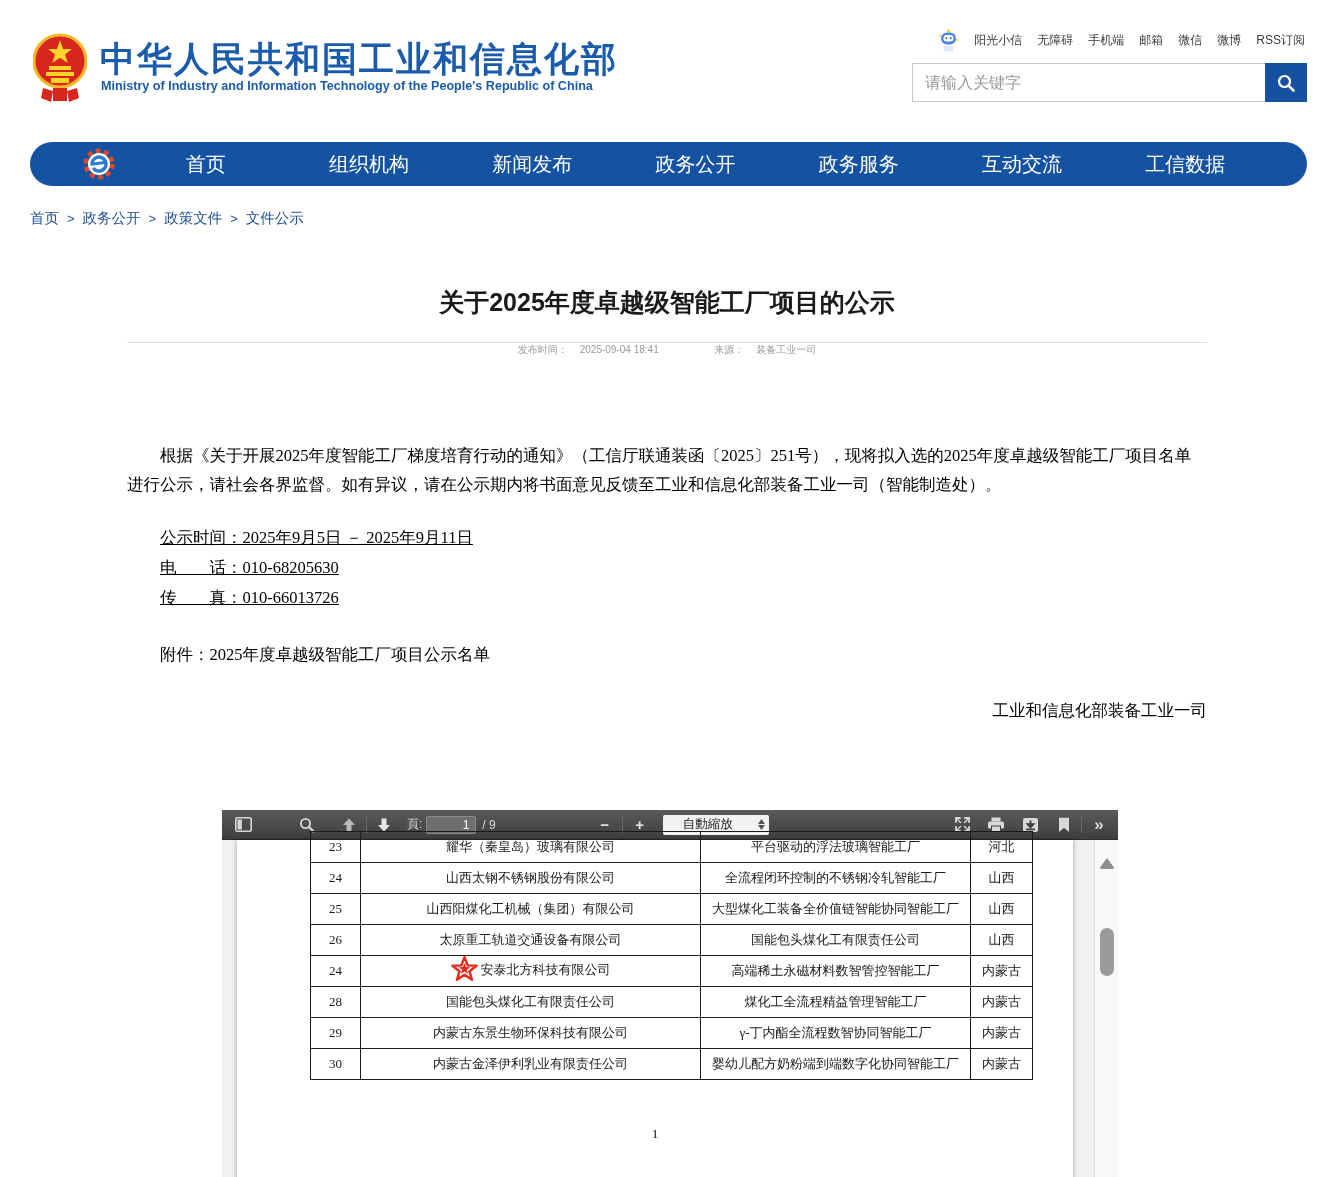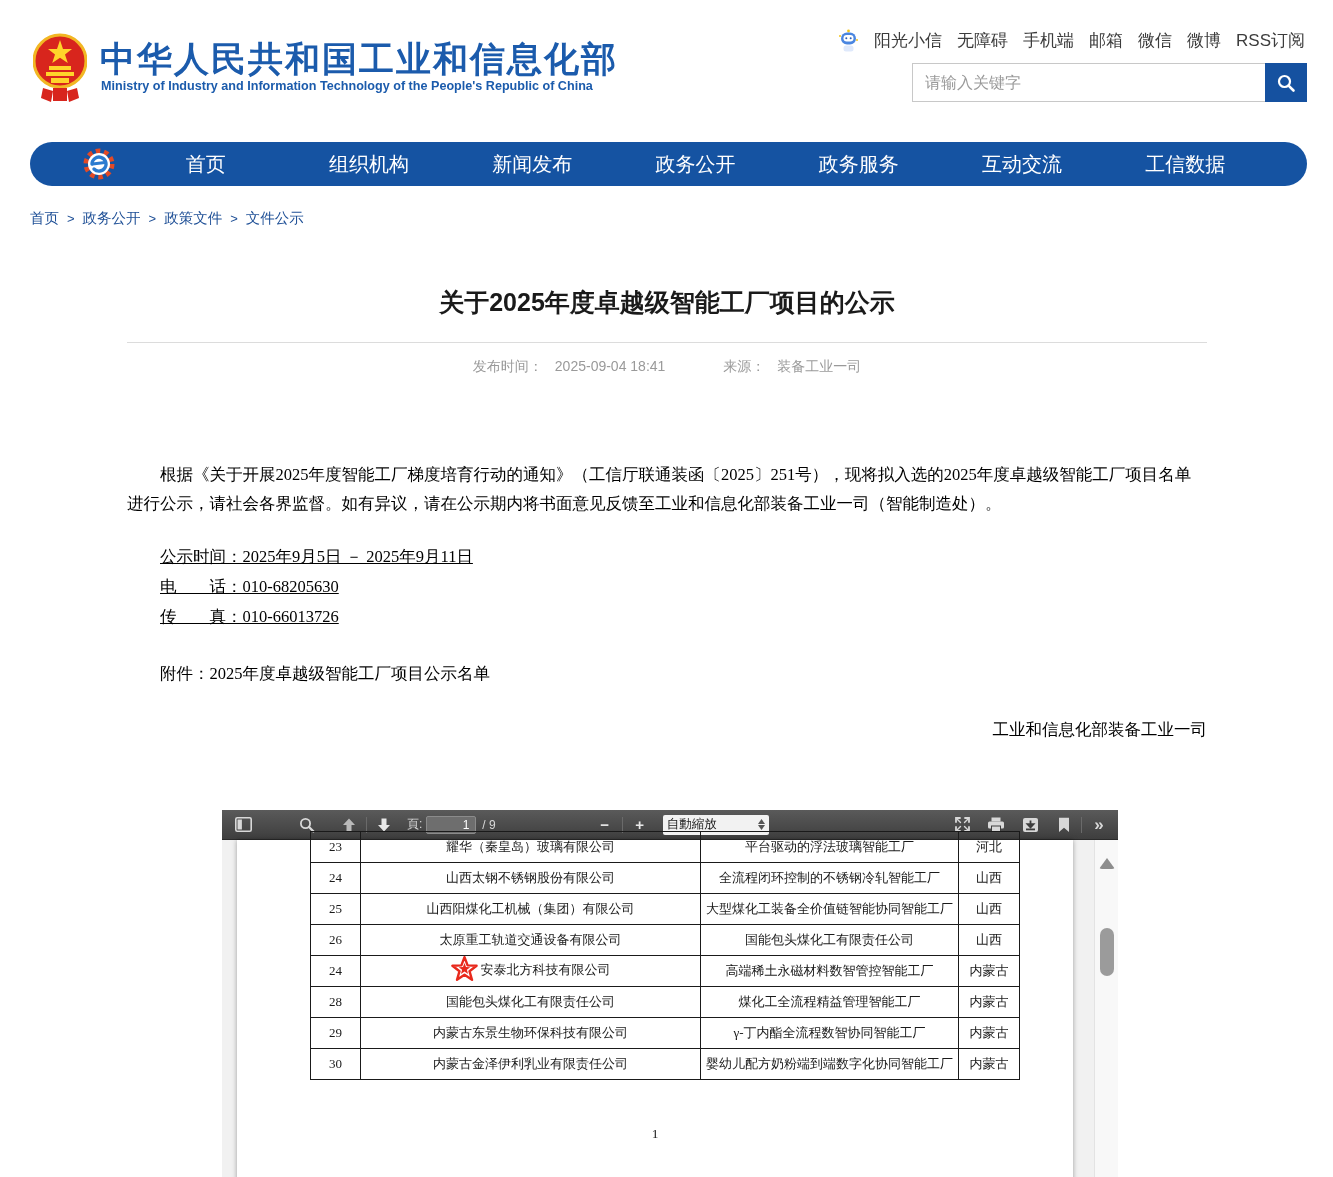--- a/index.html
+++ b/index.html
@@ -4,70 +4,70 @@
 <style>
   * { margin:0; padding:0; box-sizing:border-box; }
   html,body { width:1333px; height:1177px; background:#fff; font-family:"Liberation Sans","DejaVu Sans",sans-serif; overflow:hidden; }
   .page { position:relative; width:1333px; height:874px; background:#fff; }
 
   
   .header { position:absolute; top:0; left:0; width:100%; height:130px; background:#fff; }
   .emblem { position:absolute; left:33px; top:28px; }
   .site-title { position:absolute; left:100px; top:36px; font-size:35px; font-weight:bold; color:#1b5bac; letter-spacing:2px; white-space:nowrap; }
   .site-sub { position:absolute; left:101px; top:79px; font-size:12.6px; font-weight:bold; color:#1b5bac; white-space:nowrap; }
-  .top-links { position:absolute; right:28px; top:28px; display:flex; align-items:center; gap:15px; font-size:17px; color:#3c3c3c; }
+  .top-links { position:absolute; right:28px; top:28px; display:flex; align-items:center; gap:15px; font-size:12px; color:#3c3c3c; }
   .top-links a { color:#3c3c3c; text-decoration:none; cursor:pointer; white-space:nowrap; }
   .search-bar { position:absolute; left:912px; top:63px; width:395px; height:39px; display:flex; border:1px solid #c8c8c8; background:#7f1d1d; }
   .search-bar input { flex:1; border:none; outline:none; padding:0 12px; font-size:16px; color:#333; font-family:inherit; }
   .search-bar input::placeholder { color:#9a9a9a; }
   .search-btn { width:42px; height:39px; margin:-1px -1px -1px 0; background:#1551a0; border:none; cursor:pointer; display:flex; align-items:center; justify-content:center; }
 
   
   .nav { position:absolute; top:142px; left:30px; right:26px; height:44px; background:#1553a2; border-radius:22px; display:flex; align-items:center; color:#fff; padding:0 40px 0 52px; }
   .nav-logo { width:34px; height:34px; margin-right:8px; flex:0 0 auto; }
   .nav-item { flex:1; text-align:center; font-size:20px; color:#fff; text-decoration:none; cursor:pointer; white-space:nowrap; }
 
   
   .breadcrumb { position:absolute; top:209px; left:30px; font-size:14.5px; color:#1e4f96; display:flex; gap:8px; align-items:center; }
   .breadcrumb a { color:#1e4f96; text-decoration:none; cursor:pointer; }
   .breadcrumb .sep { color:#1e4f96; font-size:13px; }
 
   
   .article { position:absolute; top:276px; left:127px; width:1080px; }
   .article-title { text-align:center; font-size:25px; font-weight:bold; color:#1a1a1a; margin-top:10px; }
   .article-divider { border:none; border-top:1px solid #dcdcdc; margin-top:23px; }
-  .article-meta { text-align:center; margin-top:15px; font-size:14px; color:#9a9a9a; }
+  .article-meta { text-align:center; font-size:10px; color:#9a9a9a; }
   .article-meta span { margin:0 6px; }
   .article-body { margin-top:84px; font-family:"Liberation Serif","DejaVu Serif",serif; font-size:16.5px; color:#000; line-height:29px; }
   .article-body p.indent { text-indent:2em; }
   .contact-block { margin-top:24px; }
   .contact-block p { line-height:30px;text-decoration:underline; }
   .attachment-line { margin-top:27px; }
   .signature { text-align:right; margin-top:27px; line-height:30px; }
 
   
   .pdf-viewer { position:absolute; top:810px; left:222px; width:896px; height:367px; overflow:hidden; background:#f1f1f1; }
   .pdf-toolbar { position:relative; height:30px; background:linear-gradient(#5a5a5a,#3e3e3e); border-bottom:1px solid #2a2a2a; display:flex; align-items:center; color:#d8d8d8; font-size:12px; }
   .tb-btn { height:24px; min-width:26px; display:flex; align-items:center; justify-content:center; cursor:pointer; border-radius:2px; }
   .tb-sep { width:1px; height:16px; background:#2c2c2c; border-right:1px solid #6a6a6a; margin:0 4px; }
   .tb-label { margin:0 4px 0 10px; color:#d8d8d8; }
   .tb-pageinput { width:50px; height:18px; background:#6e6e6e; border:1px solid #8b8b8b; border-radius:2px; color:#fff; font-size:12px; text-align:right; padding-right:6px; outline:none; }
   .tb-total { margin-left:6px; color:#d8d8d8; }
   .tb-zoomtext { font-size:15px; font-weight:bold; color:#e8e8e8; }
-  .tb-select { width:106px; height:20px; background:#f2f2f2; color:#222; border-radius:2px; display:flex; align-items:center; justify-content:space-between; padding:0 4px 0 4px; font-size:12.5px; cursor:pointer; margin-left:10px; }
+  .tb-select { width:106px; height:20px; background:#f2f2f2; color:#222; border-radius:2px; display:flex; align-items:center; justify-content:space-between; padding:0 4px 0 20px; font-size:12.5px; cursor:pointer; margin-left:10px; }
   .tb-select .arrows { display:flex; flex-direction:column; gap:1px; }
   .tb-right { margin-left:auto; display:flex; align-items:center; margin-right:6px; }
   .pdf-body { position:relative; width:100%; height:337px; background:#f1f1f1; }
   .pdf-page { position:absolute; left:15px; top:0; width:836px; height:420px; background:#fff; box-shadow:0 0 5px rgba(0,0,0,0.35); }
   .pdf-scrollbar { position:absolute; right:0; top:0; width:24px; height:100%; background:#f8f8f8; border-left:1px solid #e3e3e3; }
   .scroll-up { position:absolute; top:18px; left:4px; width:0; height:0; border-left:8px solid transparent; border-right:8px solid transparent; border-bottom:11px solid #8d8d8d; border-radius:3px; cursor:pointer; }
   .scroll-thumb { position:absolute; top:88px; left:5px; width:14px; height:48px; background:#9b9b9b; border-radius:7px; cursor:pointer; }
 
   .pdf-table { position:absolute; left:73px; top:-9px; border-collapse:collapse; table-layout:fixed; font-family:"Liberation Serif","DejaVu Serif",serif; font-size:13px; color:#1a1a1a; }
-  .pdf-table td { border:1.6px solid #1a1a1a; height:31px; text-align:center; vertical-align:middle; padding:0 5px; overflow:hidden; white-space:nowrap; }
+  .pdf-table td { border:1.6px solid #1a1a1a; height:31px; text-align:center; vertical-align:middle; padding:0 11px; overflow:hidden; white-space:nowrap; }
   .star-wrap { display:inline-block; vertical-align:middle; margin-right:3px; }
   .page-footer { position:absolute; left:0; top:286px; width:100%; text-align:center; font-family:"Liberation Serif","DejaVu Serif",serif; font-size:13.5px; color:#222; }
 </style>
 </head>
 <body>
 
 <div class="page">
 
   <div class="header">
     <div class="emblem">

